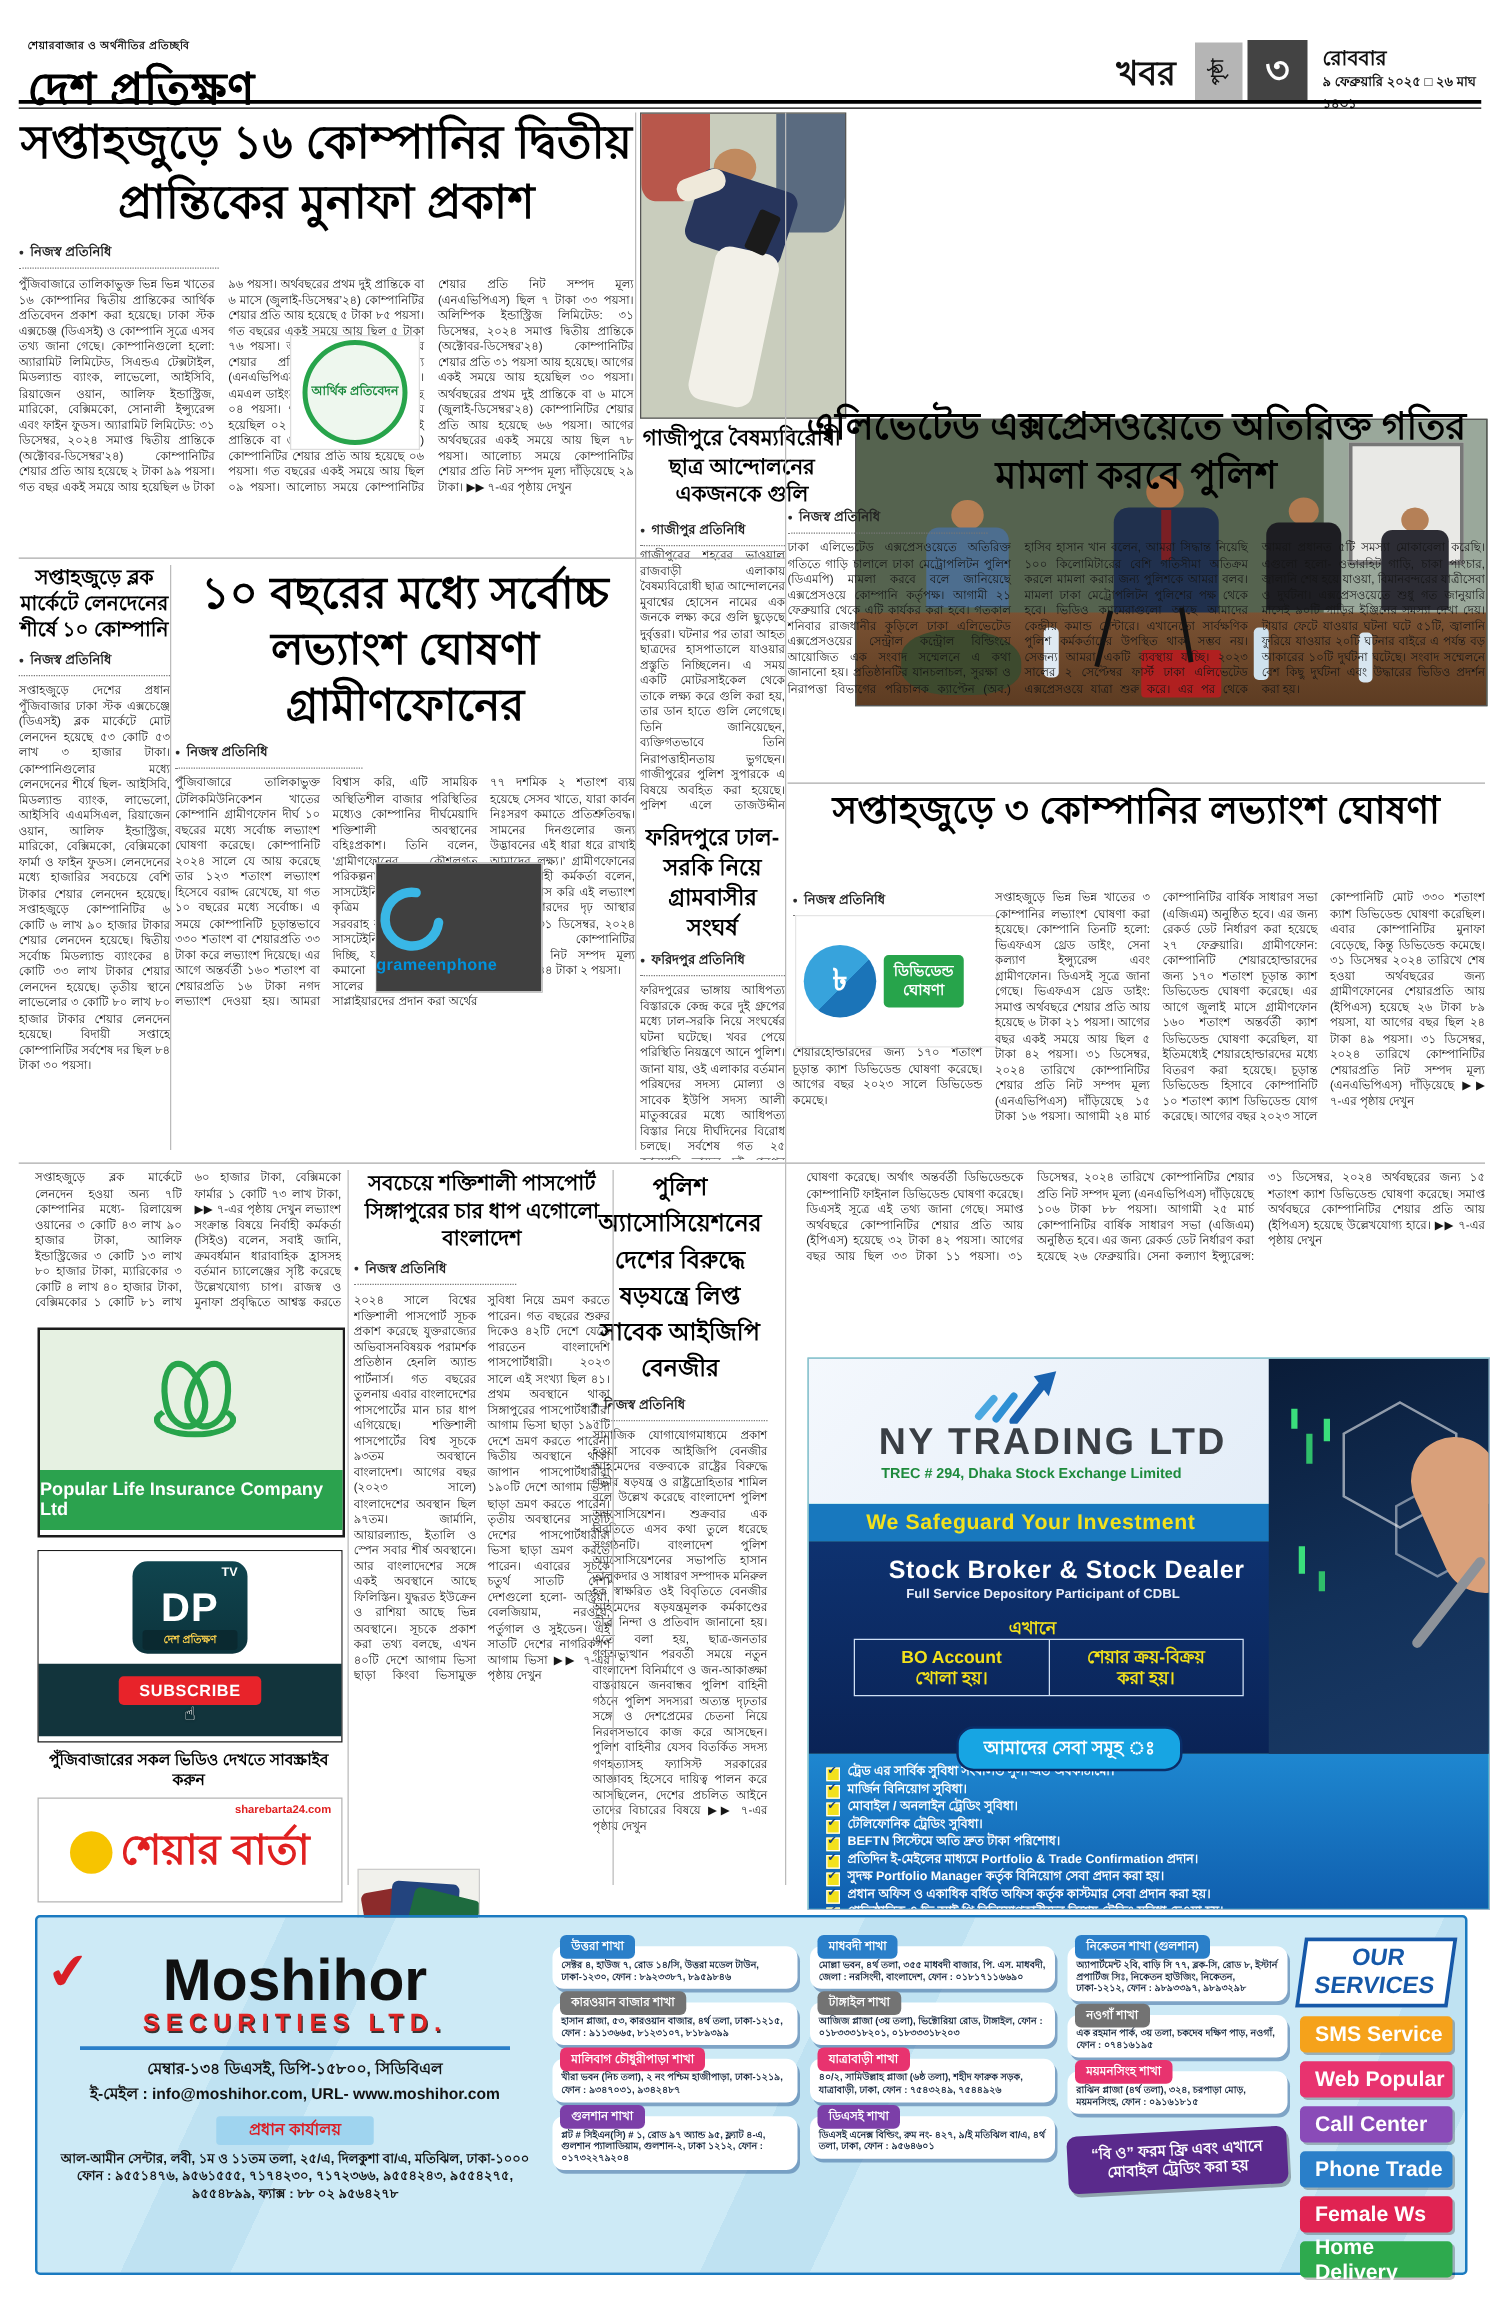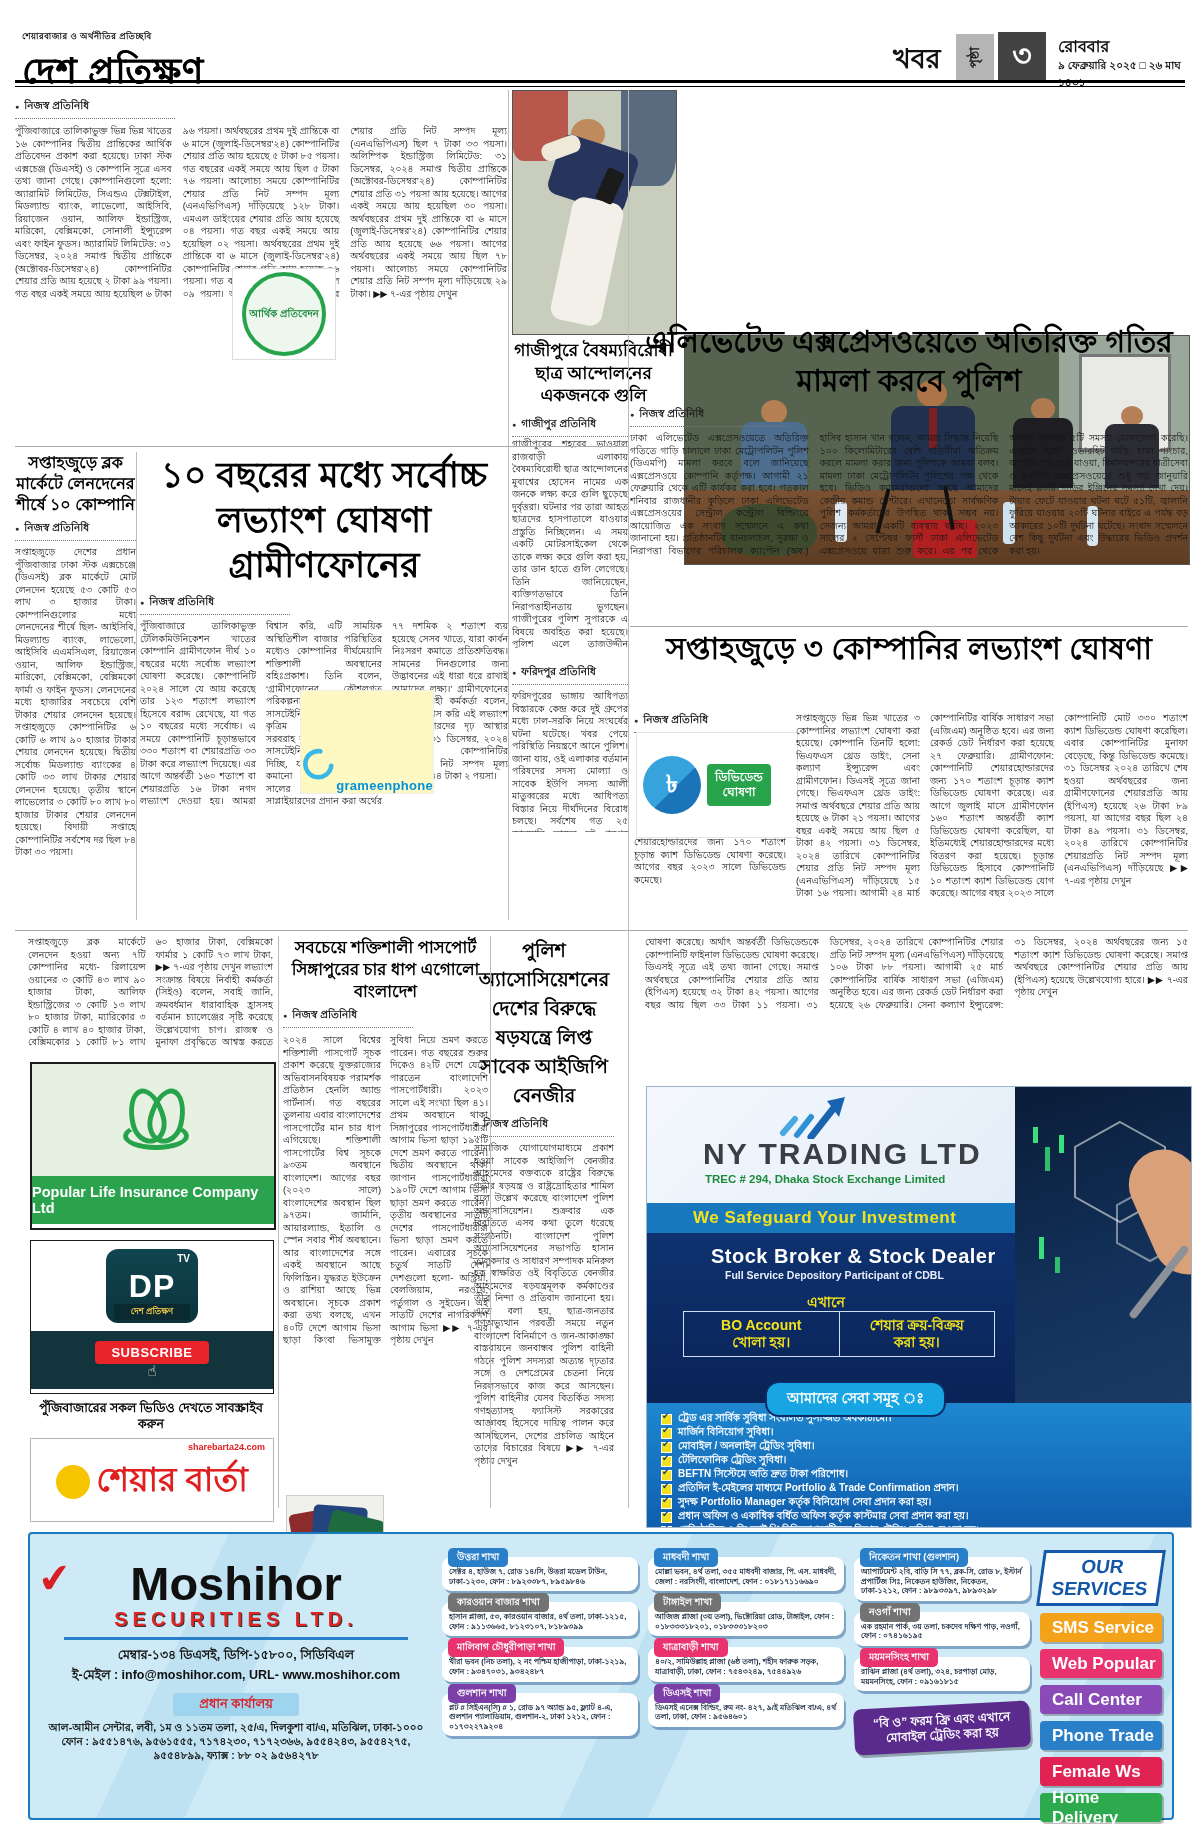--- a/index.html
+++ b/index.html
@@ -20,21 +20,21 @@
   .khobor{font-size:27px;font-weight:900;}
   .pgword{width:38px;height:46px;background:#b5b5b5;color:#111;display:flex;align-items:center;justify-content:center;
           writing-mode:vertical-rl;transform:rotate(180deg);font-size:13px;font-weight:700;}
   .pgnum{width:48px;height:50px;background:#434343;color:#fff;display:flex;align-items:center;justify-content:center;
          font-size:30px;font-weight:900;}
   
   .fin-logo{background:#fff;border:1px solid #ddd;display:flex;align-items:center;justify-content:center;text-align:center;}
   .fin-circle{width:76px;height:76px;border-radius:50%;border:4px solid #27a44b;background:#eef7ee;
               display:flex;flex-direction:column;align-items:center;justify-content:center;}
   .fin-circle span{font-size:10px;font-weight:800;color:#1c8a3e;line-height:12px;}
-  .gp-box{background:#fef9c3;display:flex;flex-direction:row;align-items:flex-end;justify-content:center;border:1px solid #eee;}
+  .gp-box{background:#404040;display:flex;flex-direction:column;align-items:flex-start;justify-content:center;border:1px solid #eee;}
   .gp-text{color:#0093dd;font-weight:700;font-size:13px;letter-spacing:.3px;}
   .dv-box{background:#fff;border:1px solid #e5e5e5;display:flex;align-items:center;gap:6px;padding:6px;}
   .dv-circle{width:58px;height:58px;border-radius:50%;background:linear-gradient(135deg,#37a3dc 55%,#1b74b8 55%);
              color:#fff;display:flex;align-items:center;justify-content:center;font-size:24px;font-weight:900;flex:none;}
   .dv-flag{background:#27a44b;color:#fff;font-weight:800;font-size:12px;line-height:15px;padding:6px 8px;border-radius:4px;text-align:center;}
   
   .ad-frame{border:2px solid #1c1c1c;background:#fff;}
   .pl-top{height:112px;background:#e6f1e2;display:flex;align-items:center;justify-content:center;}
   .pl-band{height:48px;background:#2ba24e;display:flex;align-items:center;justify-content:center;}
   .pl-band span{color:#fff;font-weight:800;font-size:14.5px;}
@@ -113,20 +113,21 @@
     <div class="mast">দেশ প্রতিক্ষণ</div>
   </div>
   <div class="abs khobor" style="left:893px;top:38px;">খবর</div>
   <div class="abs pgword" style="left:956px;top:34px;">পৃষ্ঠা</div>
   <div class="abs pgnum" style="left:998px;top:32px;">৩</div>
   <div class="abs" style="left:1058px;top:34px;font-size:16px;font-weight:900;">রোববার</div>
   <div class="abs" style="left:1058px;top:58px;font-size:10.5px;font-weight:700;">৯ ফেব্রুয়ারি ২০২৫ □ ২৬ মাঘ ১৪৩১</div>
   <div class="abs dbl" style="left:15px;top:80px;width:1170px;"></div>
 
   <div class="abs" style="left:15px;top:90px;width:492px;">
+    <div class="hd" style="font-size:37px;line-height:48px;">সপ্তাহজুড়ে ১৬ কোম্পানির দ্বিতীয় প্রান্তিকের মুনাফা প্রকাশ</div>
     <div class="by dot" style="width:160px;margin-top:8px;">নিজস্ব প্রতিনিধি</div>
     <div class="bt" style="margin-top:6px;height:222px;column-count:3;column-gap:11px;">পুঁজিবাজারে তালিকাভুক্ত ভিন্ন ভিন্ন খাতের ১৬ কোম্পানির দ্বিতীয় প্রান্তিকের আর্থিক প্রতিবেদন প্রকাশ করা হয়েছে। ঢাকা স্টক এক্সচেঞ্জ (ডিএসই) ও কোম্পানি সূত্রে এসব তথ্য জানা গেছে। কোম্পানিগুলো হলো: অ্যারামিট লিমিটেড, সিএন্ডএ টেক্সটাইল, মিডল্যান্ড ব্যাংক, লাভেলো, আইসিবি, রিয়াজেন ওয়ান, আলিফ ইন্ডাস্ট্রিজ, মারিকো, বেক্সিমকো, সোনালী ইন্স্যুরেন্স এবং ফাইন ফুডস। অ্যারামিট লিমিটেড: ৩১ ডিসেম্বর, ২০২৪ সমাপ্ত দ্বিতীয় প্রান্তিকে (অক্টোবর-ডিসেম্বর’২৪) কোম্পানিটির শেয়ার প্রতি আয় হয়েছে ২ টাকা ৯৯ পয়সা। গত বছর একই সময়ে আয় হয়েছিল ৬ টাকা ৯৬ পয়সা। অর্থবছরের প্রথম দুই প্রান্তিকে বা ৬ মাসে (জুলাই-ডিসেম্বর’২৪) কোম্পানিটির শেয়ার প্রতি আয় হয়েছে ৫ টাকা ৮৫ পয়সা। গত বছরের একই সময়ে আয় ছিল ৫ টাকা ৭৬ পয়সা। আলোচ্য সময়ে কোম্পানিটির শেয়ার প্রতি নিট সম্পদ মূল্য (এনএভিপিএস) দাঁড়িয়েছে ১২৮ টাকা। এমএল ডাইংয়ের শেয়ার প্রতি আয় হয়েছে ০৪ পয়সা। গত বছর একই সময়ে আয় হয়েছিল ০২ পয়সা। অর্থবছরের প্রথম দুই প্রান্তিকে বা ৬ মাসে (জুলাই-ডিসেম্বর’২৪) কোম্পানিটির শেয়ার প্রতি আয় হয়েছে ০৬ পয়সা। গত বছরের একই সময়ে আয় ছিল ০৯ পয়সা। আলোচ্য সময়ে কোম্পানিটির শেয়ার প্রতি নিট সম্পদ মূল্য (এনএভিপিএস) ছিল ৭ টাকা ৩৩ পয়সা। অলিম্পিক ইন্ডাস্ট্রিজ লিমিটেড: ৩১ ডিসেম্বর, ২০২৪ সমাপ্ত দ্বিতীয় প্রান্তিকে (অক্টোবর-ডিসেম্বর’২৪) কোম্পানিটির শেয়ার প্রতি ৩১ পয়সা আয় হয়েছে। আগের একই সময়ে আয় হয়েছিল ৩০ পয়সা। অর্থবছরের প্রথম দুই প্রান্তিকে বা ৬ মাসে (জুলাই-ডিসেম্বর’২৪) কোম্পানিটির শেয়ার প্রতি আয় হয়েছে ৬৬ পয়সা। আগের অর্থবছরের একই সময়ে আয় ছিল ৭৮ পয়সা। আলোচ্য সময়ে কোম্পানিটির শেয়ার প্রতি নিট সম্পদ মূল্য দাঁড়িয়েছে ২৯ টাকা।  ▶▶ ৭-এর পৃষ্ঠায় দেখুন</div>
   </div>
   <div class="abs fin-logo" style="left:232px;top:268px;width:102px;height:90px;">
     <div class="fin-circle">
       <span>আর্থিক প্রতিবেদন</span>
     </div>
   </div>
 
   <div class="abs ph" style="left:512px;top:90px;width:163px;height:243px;background:#c9cdbd;">
@@ -188,20 +189,21 @@
     <div class="bt" style="margin-top:5px;height:352px;column-count:3;column-gap:10px;">পুঁজিবাজারে তালিকাভুক্ত টেলিকমিউনিকেশন খাতের কোম্পানি গ্রামীণফোন দীর্ঘ ১০ বছরের মধ্যে সর্বোচ্চ লভ্যাংশ ঘোষণা করেছে। কোম্পানিটি ২০২৪ সালে যে আয় করেছে তার ১২৩ শতাংশ লভ্যাংশ হিসেবে বরাদ্দ রেখেছে, যা গত ১০ বছরের মধ্যে সর্বোচ্চ। এ সময়ে কোম্পানিটি চূড়ান্তভাবে ৩৩০ শতাংশ বা শেয়ারপ্রতি ৩৩ টাকা করে লভ্যাংশ দিয়েছে। এর আগে অন্তর্বর্তী ১৬০ শতাংশ বা শেয়ারপ্রতি ১৬ টাকা নগদ লভ্যাংশ দেওয়া হয়। আমরা বিশ্বাস করি, এটি সাময়িক অস্থিতিশীল বাজার পরিস্থিতির মধ্যেও কোম্পানির দীর্ঘমেয়াদি শক্তিশালী অবস্থানের বহিঃপ্রকাশ। তিনি বলেন, ‘গ্রামীণফোনের কৌশলগত পরিকল্পনার কেন্দ্রে রয়েছে সাসটেইনিবিলিটি, উদ্ভাবন ও কৃত্রিম বুদ্ধিমত্তা (এআই)। সরবরাহ ব্যবস্থাপনার সব ক্ষেত্রে সাসটেইনিবিলিটির দিকে নজর দিচ্ছি, যাতে কার্বন নিঃসরণ কমানো নিশ্চিত হয়। ২০২৪ সালের ডিসেম্বর পর্যন্ত সাপ্লাইয়ারদের প্রদান করা অর্থের ৭৭ দশমিক ২ শতাংশ ব্যয় হয়েছে সেসব খাতে, যারা কার্বন নিঃসরণ কমাতে প্রতিশ্রুতিবদ্ধ। সামনের দিনগুলোর জন্য উদ্ভাবনের এই ধারা ধরে রাখাই আমাদের লক্ষ্য।’ গ্রামীণফোনের প্রধান নির্বাহী কর্মকর্তা বলেন, আমরা বিশ্বাস করি এই লভ্যাংশ শেয়ারহোল্ডারদের দৃঢ় আস্থার প্রতিদান। ৩১ ডিসেম্বর, ২০২৪ তারিখে কোম্পানিটির শেয়ারপ্রতি নিট সম্পদ মূল্য দাঁড়িয়েছে ৪৪ টাকা ২ পয়সা।</div>
   </div>
   <div class="abs gp-box" style="left:300px;top:690px;width:132px;height:102px;">
     <svg width="58" height="58" viewBox="0 0 100 100">
       <path d="M 86 55 A 37 37 0 1 1 55 14" stroke="#39b7e6" stroke-width="13" fill="none" stroke-linecap="round"></path>
     </svg>
     <div class="gp-text">grameenphone</div>
   </div>
 
   <div class="abs" style="left:512px;top:658px;width:116px;">
+    <div class="hd" style="font-size:18px;line-height:24px;">ফরিদপুরে ঢাল-সরকি নিয়ে গ্রামবাসীর সংঘর্ষ</div>
     <div class="by dot" style="margin-top:6px;">ফরিদপুর প্রতিনিধি</div>
     <div class="bt" style="margin-top:5px;height:142px;">ফরিদপুরের ভাঙ্গায় আধিপত্য বিস্তারকে কেন্দ্র করে দুই গ্রুপের মধ্যে ঢাল-সরকি নিয়ে সংঘর্ষের ঘটনা ঘটেছে। খবর পেয়ে পরিস্থিতি নিয়ন্ত্রণে আনে পুলিশ। জানা যায়, ওই এলাকার বর্তমান পরিষদের সদস্য মোল্যা ও সাবেক ইউপি সদস্য আলী মাতুব্বরের মধ্যে আধিপত্য বিস্তার নিয়ে দীর্ঘদিনের বিরোধ চলছে। সর্বশেষ গত ২৫ জানুয়ারি তাদের দুই গ্রুপের মধ্যে মামলা নিয়ে সংঘর্ষ হয়। সেই জেরে গতকাল (শনিবার) মোল্যা মোটরসাইকেল  ▶▶ ৭-এর পৃষ্ঠায় দেখুন</div>
   </div>
 
   <div class="abs" style="left:630px;top:630px;width:558px;">
     <div class="hd" style="font-size:30px;line-height:38px;">সপ্তাহজুড়ে ৩ কোম্পানির লভ্যাংশ ঘোষণা</div>
   </div>
   <div class="abs by dot" style="left:634px;top:712px;width:150px;">নিজস্ব প্রতিনিধি</div>
   <div class="abs dv-box" style="left:636px;top:732px;width:148px;height:92px;">
     <div class="dv-circle">৳</div>

